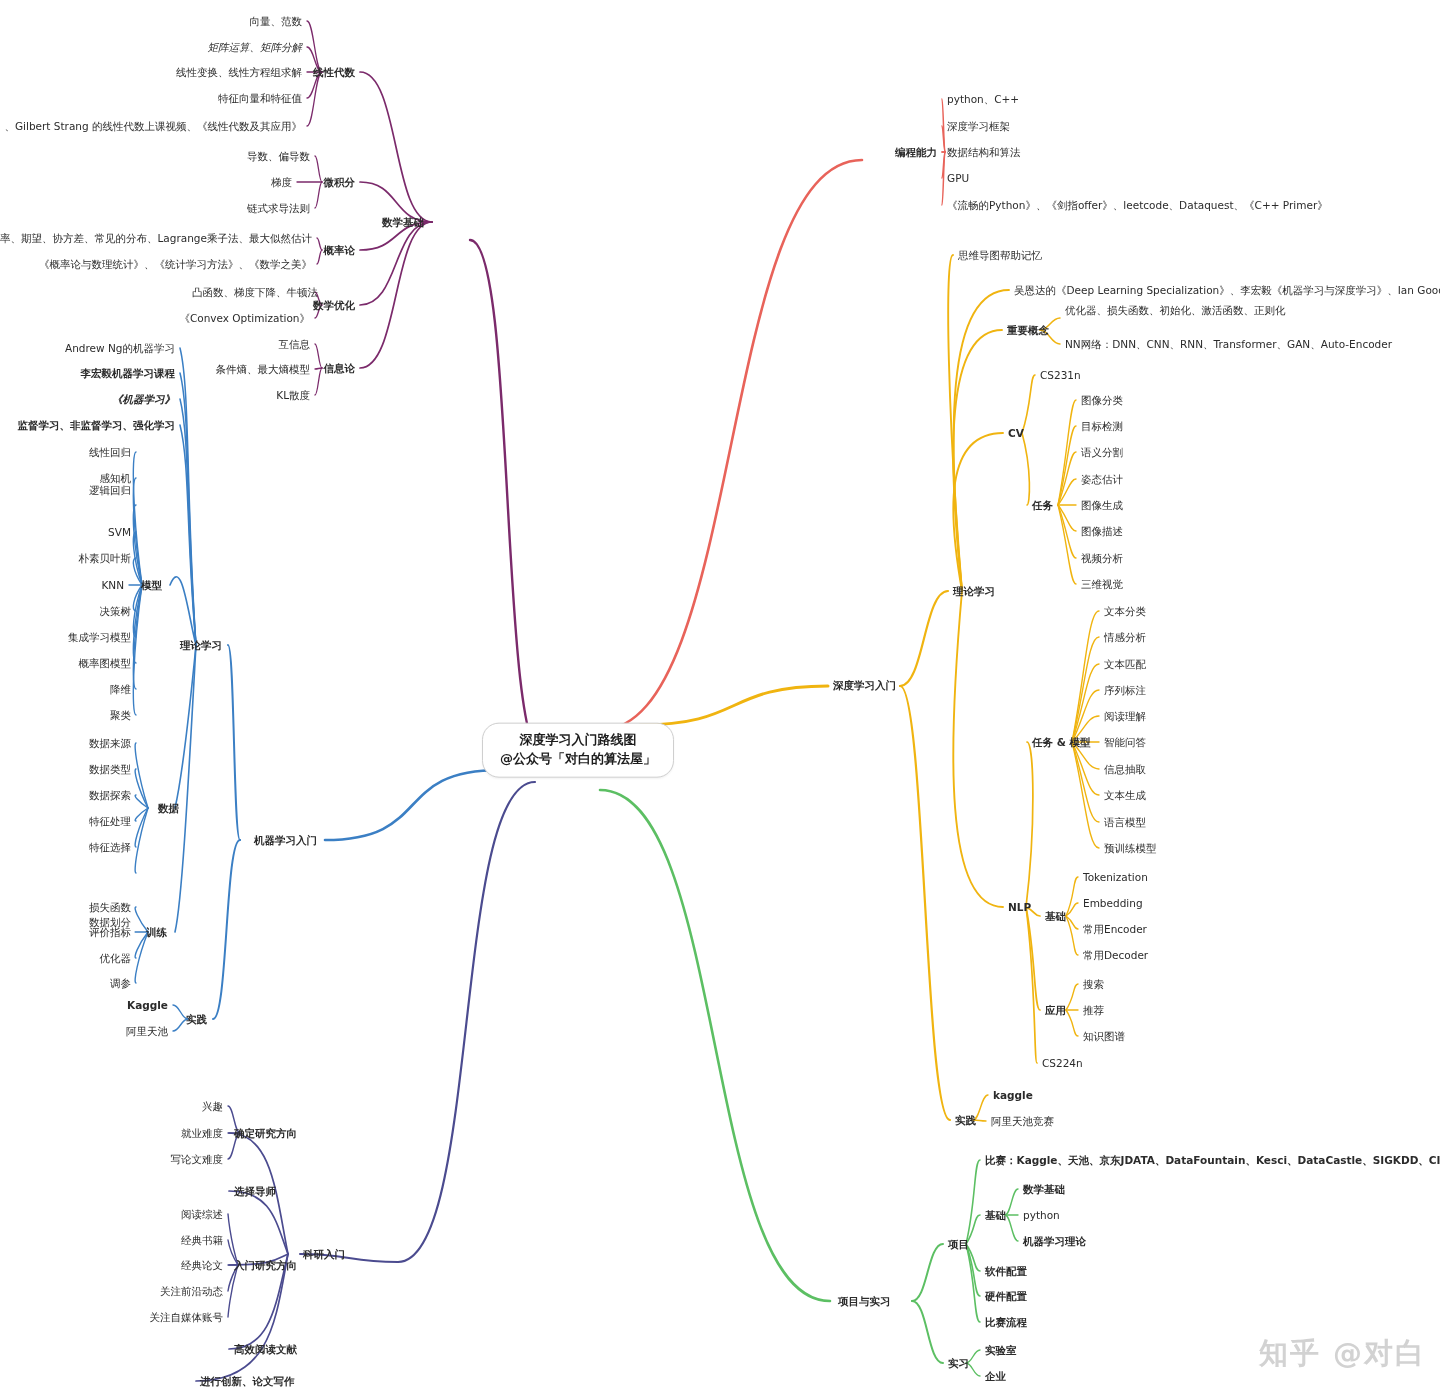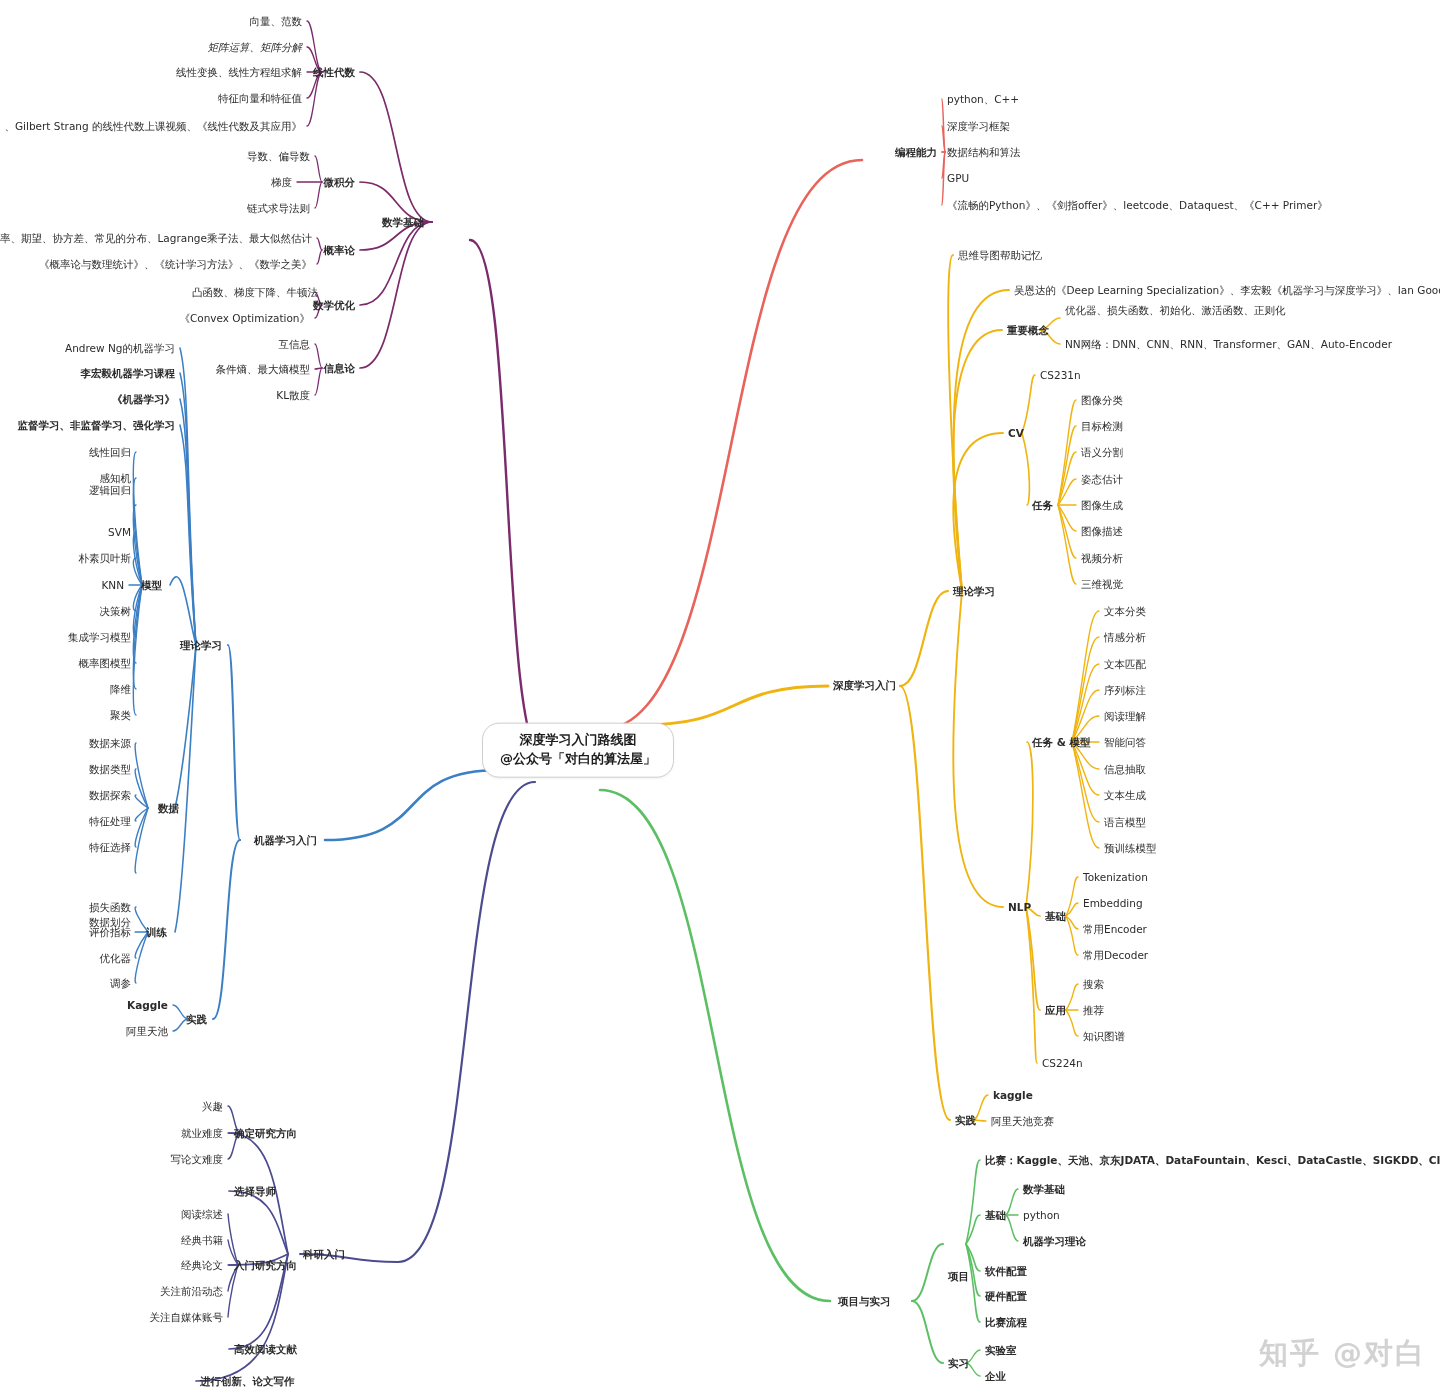--- a/index.html
+++ b/index.html
@@ -188,21 +188,21 @@
   <div class="node r b" style="left:355px;top:368px;">信息论</div>
   <div class="node r" style="left:310px;top:344px;">互信息</div>
   <div class="node r" style="left:310px;top:369px;">条件熵、最大熵模型</div>
   <div class="node r" style="left:310px;top:395px;">KL散度</div>
 
   <div class="node r b" style="left:317px;top:840px;">机器学习入门</div>
 
   <div class="node r b" style="left:222px;top:645px;">理论学习</div>
   <div class="node r" style="left:175px;top:348px;">Andrew Ng的机器学习</div>
   <div class="node r b" style="left:175px;top:373px;">李宏毅机器学习课程</div>
-  <div class="node r b" style="left:175px;top:399px;">《机器学习》</div>
+  <div class="node r b" style="left:175px;top:399px;font-style:italic;">《机器学习》</div>
   <div class="node r b" style="left:175px;top:425px;">监督学习、非监督学习、强化学习</div>
 
   <div class="node r b" style="left:162px;top:585px;">模型</div>
   <div class="node r" style="left:131px;top:452px;">线性回归</div>
   <div class="node r" style="left:131px;top:478px;">感知机</div>
   <div class="node r" style="left:131px;top:490px;">逻辑回归</div>
   <div class="node r" style="left:131px;top:532px;">SVM</div>
   <div class="node r" style="left:131px;top:558px;">朴素贝叶斯</div>
   <div class="node r" style="left:124px;top:585px;">KNN</div>
   <div class="node r" style="left:131px;top:611px;">决策树</div>
@@ -283,21 +283,21 @@
   <div class="node l" style="left:1083px;top:984px;">搜索</div>
   <div class="node l" style="left:1083px;top:1010px;">推荐</div>
   <div class="node l" style="left:1083px;top:1036px;">知识图谱</div>
 
   <div class="node l b" style="left:955px;top:1120px;">实践</div>
   <div class="node l b" style="left:993px;top:1095px;">kaggle</div>
   <div class="node l" style="left:991px;top:1121px;">阿里天池竞赛</div>
 
   <div class="node l b" style="left:838px;top:1301px;">项目与实习</div>
 
-  <div class="node l b" style="left:948px;top:1244px;margin-top:32px;">项目</div>
+  <div class="node l b" style="left:948px;top:1244px;">项目</div>
   <div class="node l b" style="left:985px;top:1160px;">比赛：Kaggle、天池、京东JDATA、DataFountain、Kesci、DataCastle、SIGKDD、CIKM、IJCAI</div>
   <div class="node l b" style="left:985px;top:1271px;">软件配置</div>
   <div class="node l b" style="left:985px;top:1296px;">硬件配置</div>
   <div class="node l b" style="left:985px;top:1322px;">比赛流程</div>
 
   <div class="node l b" style="left:985px;top:1215px;">基础</div>
   <div class="node l b" style="left:1023px;top:1189px;">数学基础</div>
   <div class="node l" style="left:1023px;top:1215px;">python</div>
   <div class="node l b" style="left:1023px;top:1241px;">机器学习理论</div>
 

